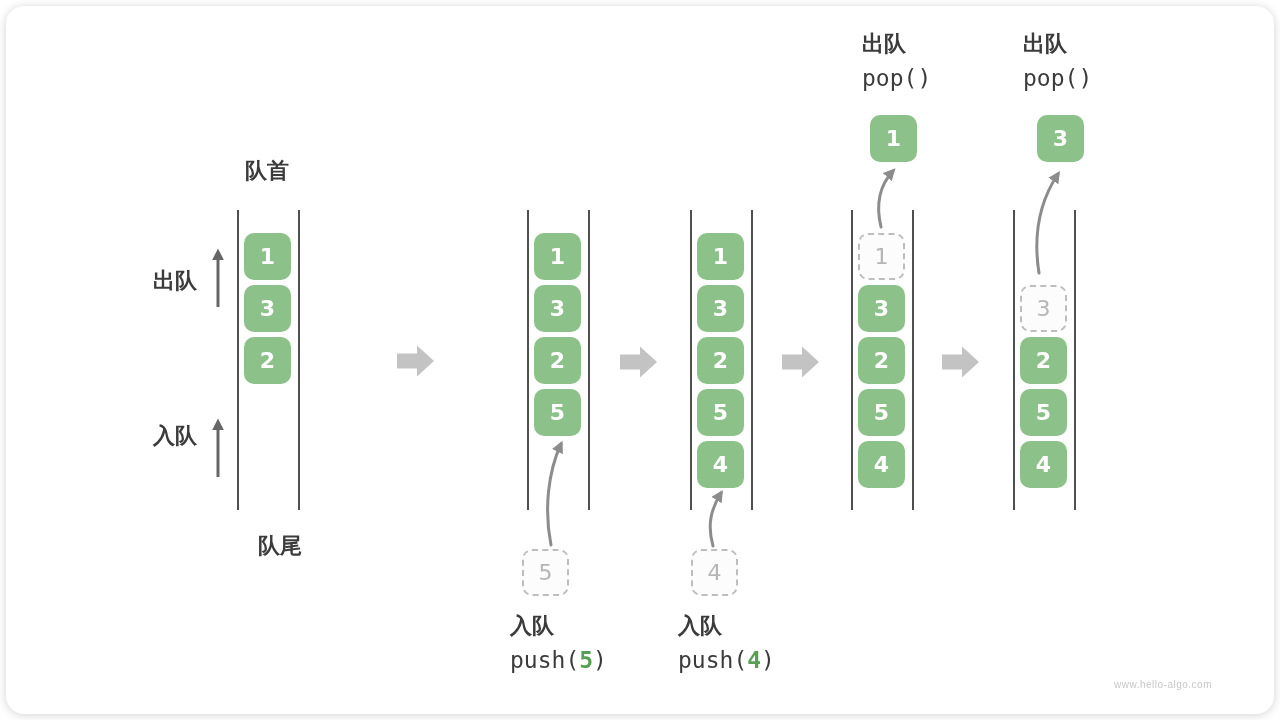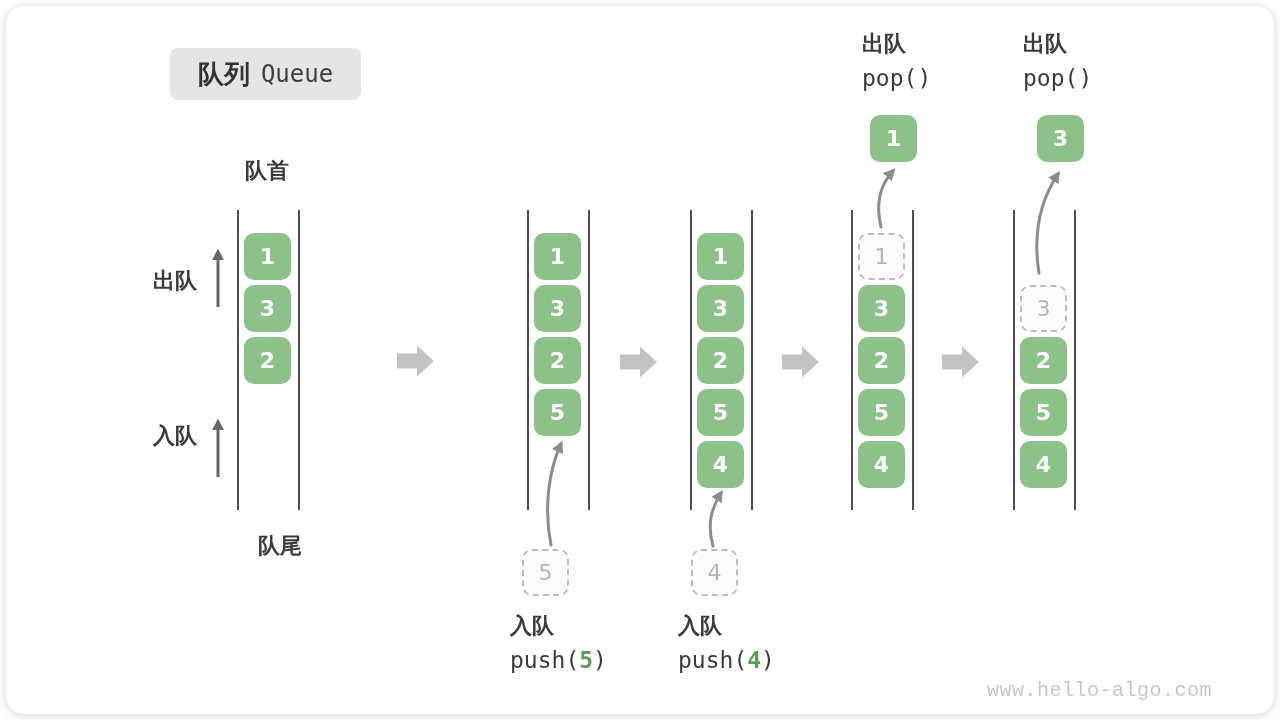--- a/index.html
+++ b/index.html
@@ -24,36 +24,32 @@
   .cell.filled{background:var(--green,#8dc18a);color:#fff;}
   .cell.dashed{background:#fcfcfc;border:2px dashed var(--dash-gray,#bdbdbd);color:#b5b5b5;font-weight:500;}
 
   .hdr,.cap{position:absolute;color:var(--text-dark,#3b3b3b);white-space:nowrap;}
   .hdr .zh,.cap .zh{display:block;font-size:22px;font-weight:600;line-height:32px;}
   .hdr .op,.cap .op{display:block;font-family:"DejaVu Sans Mono","Liberation Mono",monospace;
                     font-size:23px;line-height:36px;color:#3b3b3b;}
   .cap .arg{color:var(--arg-green,#55a055);font-weight:700;}
 
   .watermark{position:absolute;top:679px;right:68px;
-             font-family:Liberation Mono, monospace;
-             font-size:20px;color:var(--wm-gray,#c7c7c7);letter-spacing:0.5px;}
+             font-family:Liberation Sans, sans-serif;
+             font-size:10px;color:var(--wm-gray,#c7c7c7);letter-spacing:0.5px;}
 
   svg#overlay{position:absolute;left:0;top:0;}
 </style>
 </head>
 <body>
 
 <div id="page">
   <div id="card"></div>
   <div id="layer">
 
-    <div class="title-box">
-      <span class="title-zh">队列</span>
-      <span class="title-en">Queue</span>
-    </div>
 
     <div class="side-label" style="left:245px;top:156px;">队首</div>
     <div class="side-label" style="left:258px;top:531px;">队尾</div>
     <div class="side-label" style="left:153px;top:266px;">出队</div>
     <div class="side-label" style="left:153px;top:421px;">入队</div>
 
     <svg id="overlay" width="1280" height="720">
       <defs>
         <marker id="ah-gray" viewBox="0 0 10 10" refX="7" refY="5" markerWidth="12" markerHeight="12" orient="auto" markerUnits="userSpaceOnUse">
           <path d="M0 0 L10 5 L0 10 z" fill="#8c8c8c"></path>

